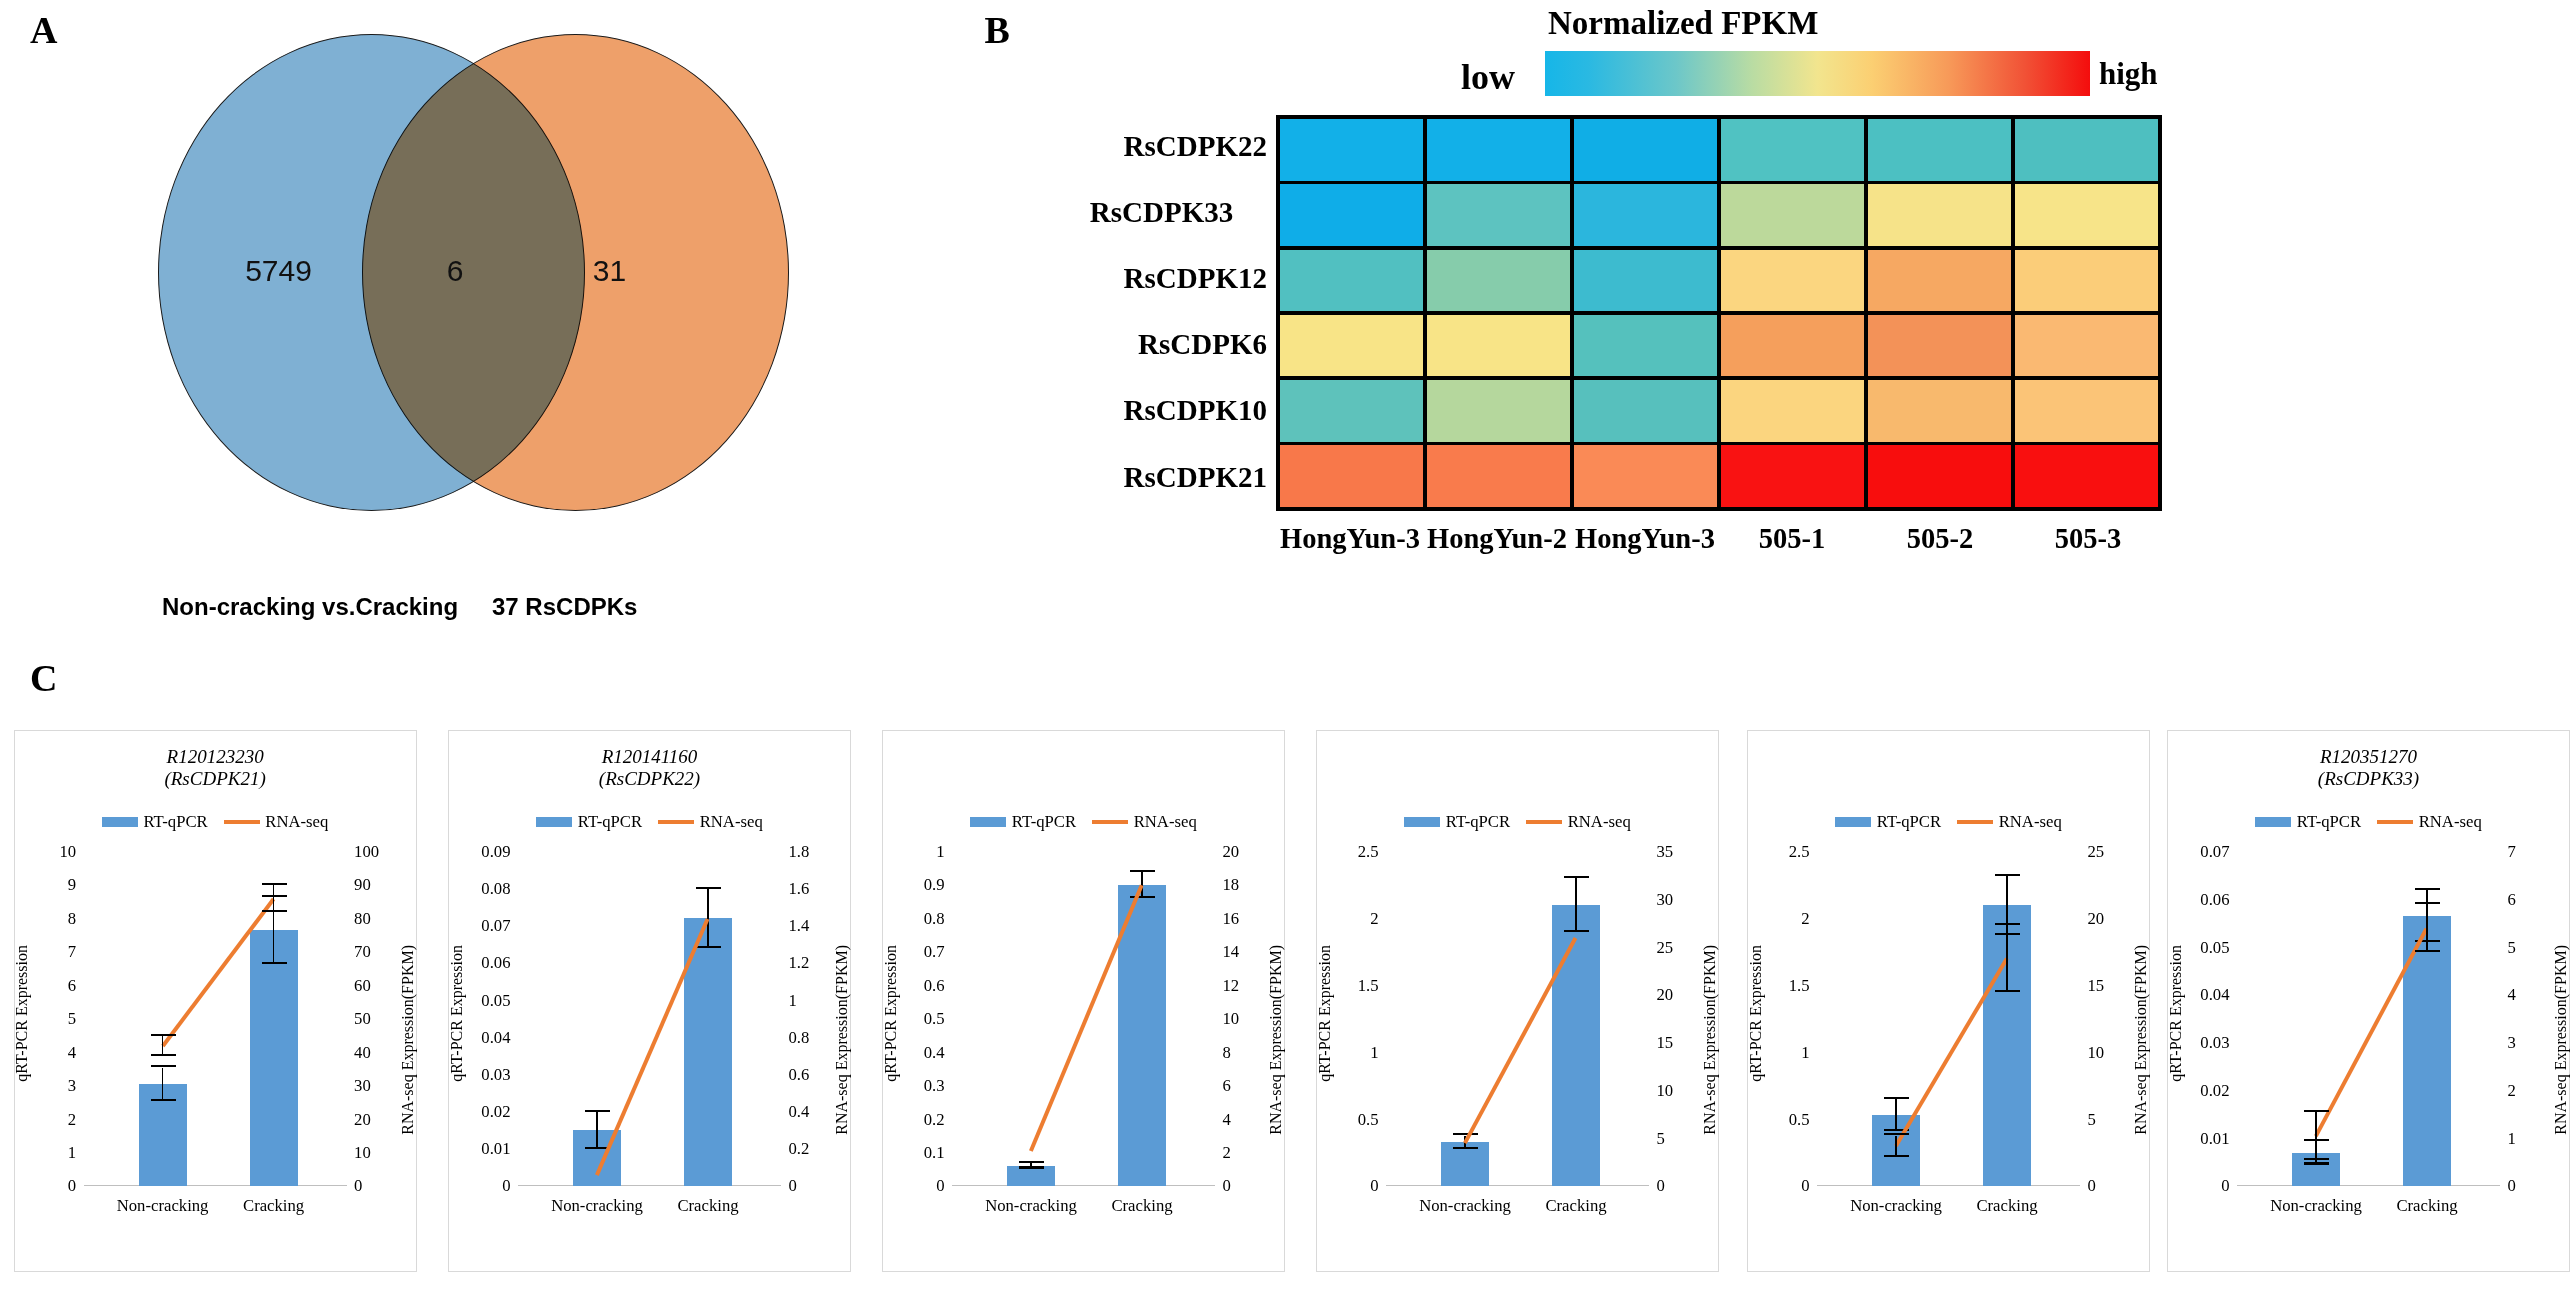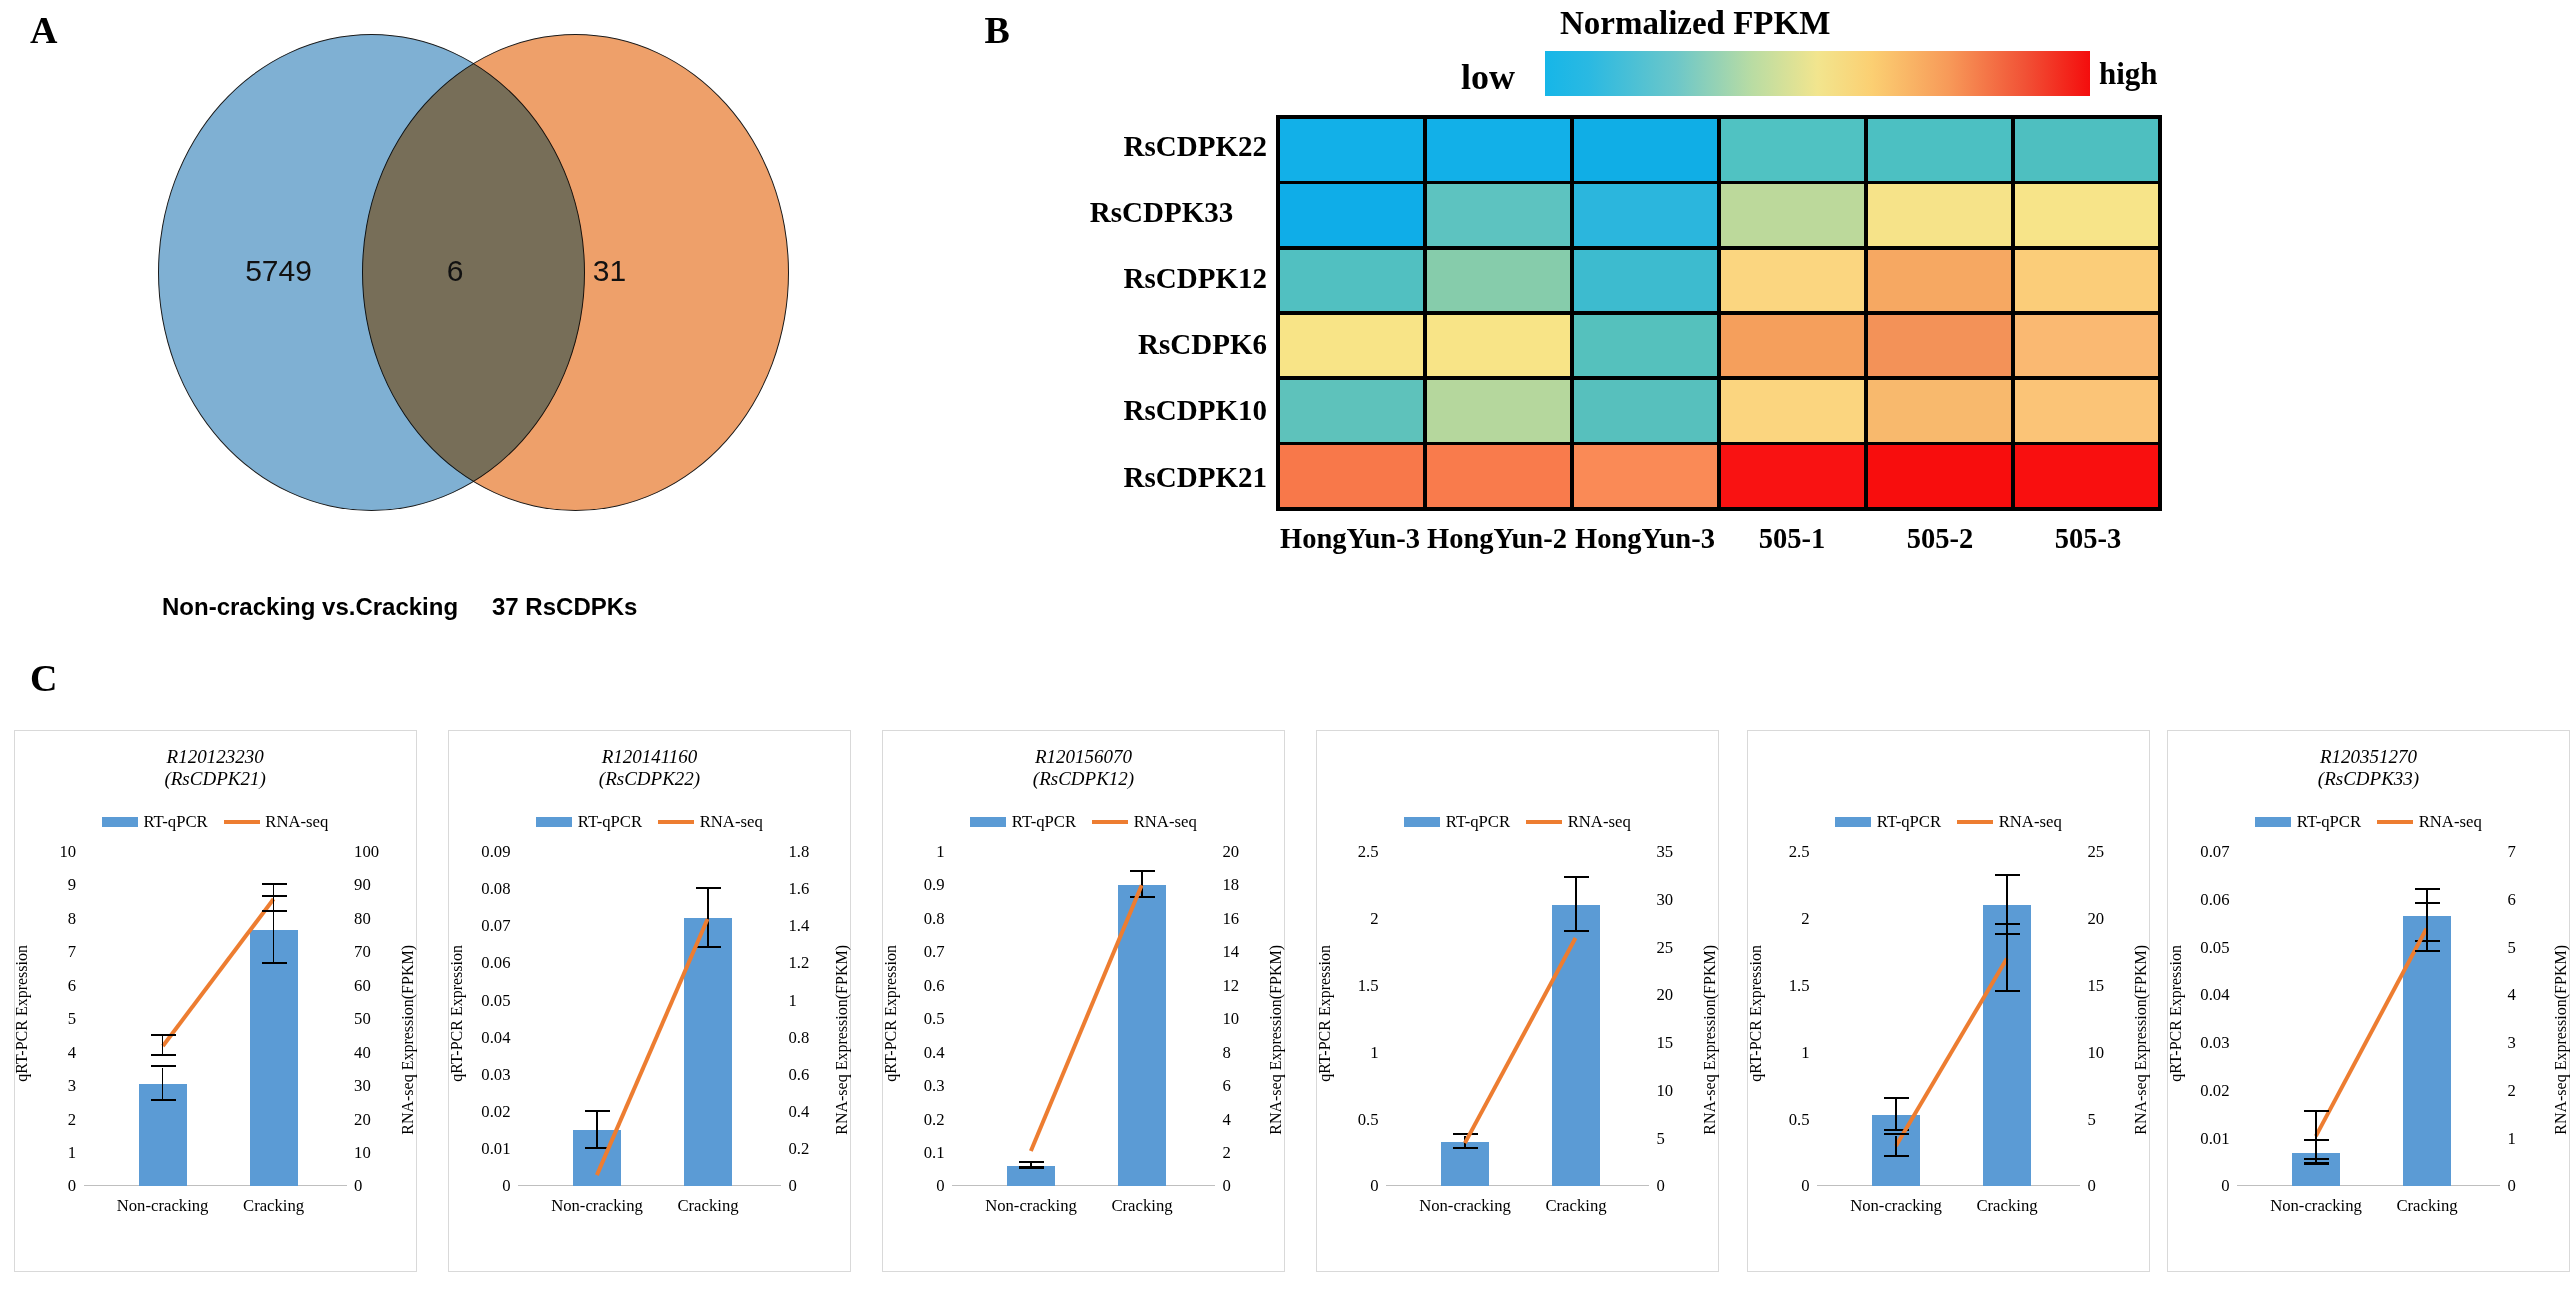--- a/index.html
+++ b/index.html
@@ -22,21 +22,21 @@
   #venn-mid-num{left:325px;top:220px;width:74px;}
   #venn-right-num{left:461px;top:220px;width:111px;}
   .venn-caption{position:absolute;top:559px;font-family:"Liberation Sans",sans-serif;
                 font-weight:bold;font-size:24px;color:#000;white-space:nowrap;}
   #venn-cap-left{left:69px;}
   #venn-cap-right{left:399px;}
 
   
   #panelB{position:absolute;left:966px;top:0;width:1610px;height:656px;}
   #cbar-title{position:absolute;left:582px;top:5px;font-weight:bold;font-size:33px;
-              white-space:nowrap;margin-left:12px;}
+              white-space:nowrap;}
   #cbar-low{position:absolute;left:495px;top:56px;font-weight:bold;font-size:36px;}
   #cbar-high{position:absolute;left:1133px;top:56px;font-weight:bold;font-size:31px;}
   #cbar{position:absolute;left:579px;top:51px;width:545px;height:45px;
         background:linear-gradient(to right,#16b6e8 0%,#2ab9e2 8%,#6cc7c9 24%,
                    #b9dca3 38%,#f2e58e 50%,#fbcf72 60%,#f79a59 74%,#f15236 88%,#f40d0d 100%);}
   .hm-grid{position:absolute;left:310px;top:115px;width:886px;height:396px;
            border:4.3px solid #000;box-sizing:border-box;display:grid;
            grid-template-columns:repeat(6,1fr);grid-template-rows:repeat(6,1fr);
            gap:3.7px;background:#000;}
   .hm-cell{width:100%;height:100%;}
@@ -279,24 +279,20 @@
             <div class="errbar" style="left: 189px; bottom: 238px; height: 59px;"></div>
             <div class="errcap" style="left: 178px; bottom: 238px;"></div>
             <div class="errcap" style="left: 178px; bottom: 297px;"></div>
             <div class="lineseg" style="left: 79px; bottom: 9px; width: 279px; transform: rotate(-66.6273deg);"></div>
             <div class="xlabel" style="left: 11px; width: 136px;">Non-cracking</div>
             <div class="xlabel" style="left: 122px; width: 136px;">Cracking</div>
           </div>
         </div>
       </div>
       <div class="chart-card" style="left: 882px;">
-        <div class="chart-title">
-          <div>R120156070</div>
-          <div>(RsCDPK12)</div>
-        </div>
         <div class="chart-legend">
           <div class="lg-item">
             <span class="lg-swatch"></span>
             <span>RT-qPCR</span>
           </div>
           <div class="lg-item">
             <span class="lg-line"></span>
             <span>RNA-seq</span>
           </div>
         </div>

